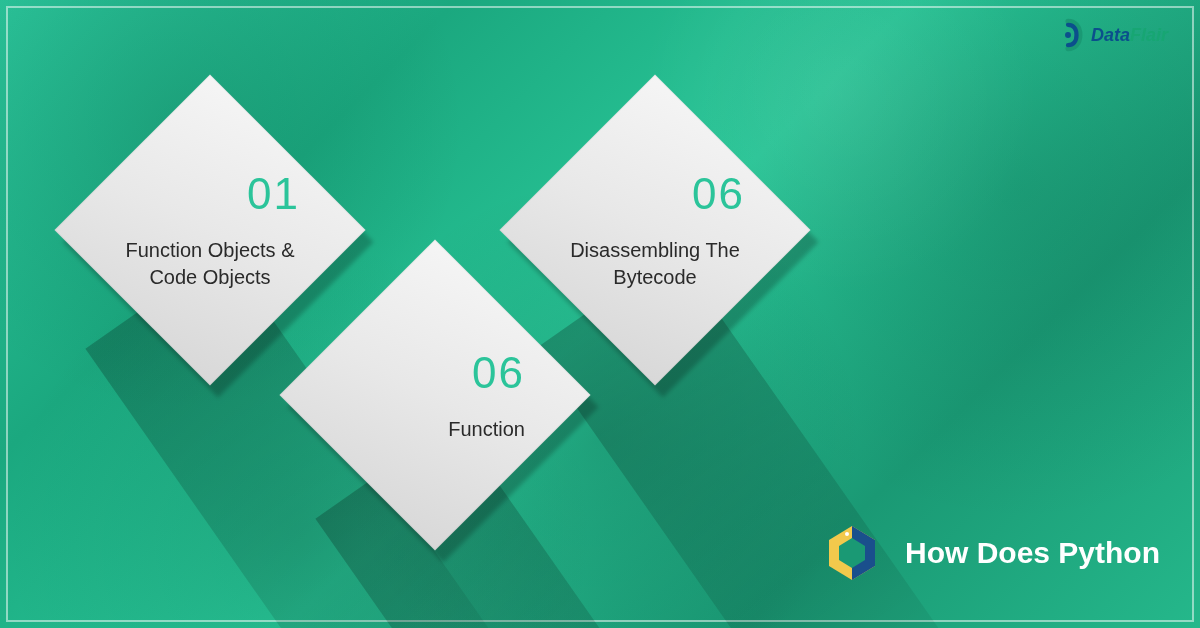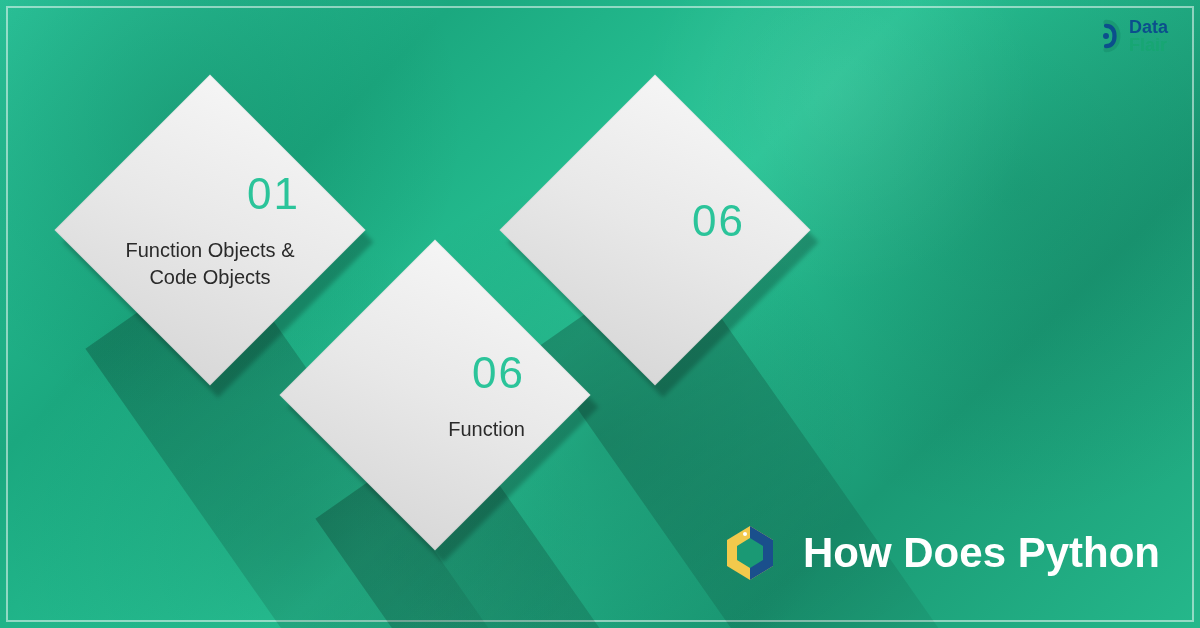--- a/index.html
+++ b/index.html
@@ -33,21 +33,21 @@
   right: 32px;
   display: flex;
   align-items: center;
   gap: 6px;
 }
 .logo-mark {
   width: 34px;
   height: 34px;
   position: relative;
 }
-.logo-text { display: flex; flex-direction: column; line-height: 1; }
+.logo-text { display: flex; flex-direction: row; line-height: 1; font-style: italic; }
 .logo-text .t1 { color: #0b4f8c; font-weight: 700; font-size: 18px; }
 .logo-text .t2 { color: #17a673; font-weight: 700; font-size: 18px; }
 
 .diamond-wrap { position: absolute; }
 .diamond-shadow {
   position: absolute;
   width: 220px;
   height: 220px;
   transform: rotate(45deg);
   background: rgba(0,0,0,0.22);
@@ -109,21 +109,21 @@
   position: absolute;
   right: 40px;
   bottom: 40px;
   display: flex;
   align-items: center;
   gap: 18px;
 }
 .title-icon { width: 70px; height: 70px; }
 .title-text {
   color: #fff;
-  font-size: 42px;
+  font-size: 30px;
   font-weight: 600;
   line-height: 1.2;
 }
 </style>
 </head>
 <body>
 
 <div class="bg-texture"></div>
 <div class="border-frame"></div>
 
@@ -152,20 +152,21 @@
     <div class="num">01</div>
     <div class="label">Function Objects &amp; Code Objects</div>
   </div>
 </div>
 
 <div class="diamond-wrap" id="d3">
   <div class="diamond-shadow"></div>
   <div class="diamond"></div>
   <div class="diamond-content">
     <div class="num">06</div>
+    <div class="label">Disassembling The Bytecode</div>
   </div>
 </div>
 
 <div class="diamond-wrap" id="d2">
   <div class="diamond-shadow"></div>
   <div class="diamond"></div>
   <div class="diamond-content">
     <div class="num">06</div>
     <div class="label">Function</div>
   </div>

